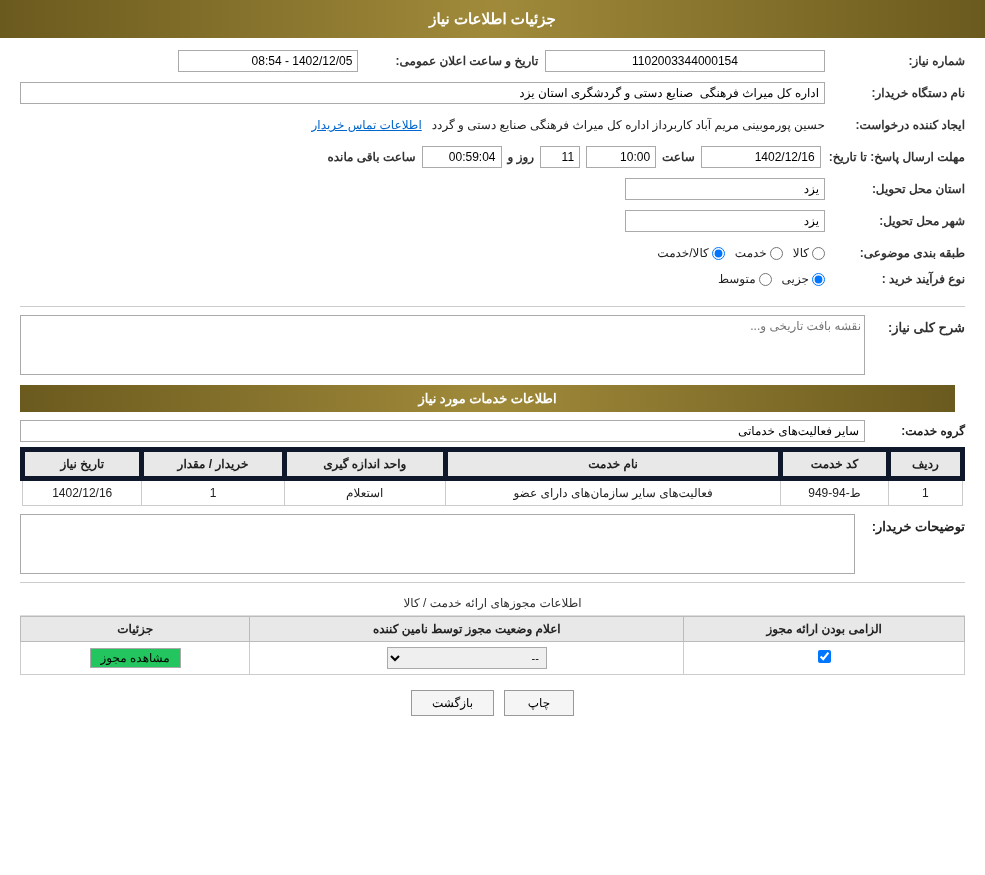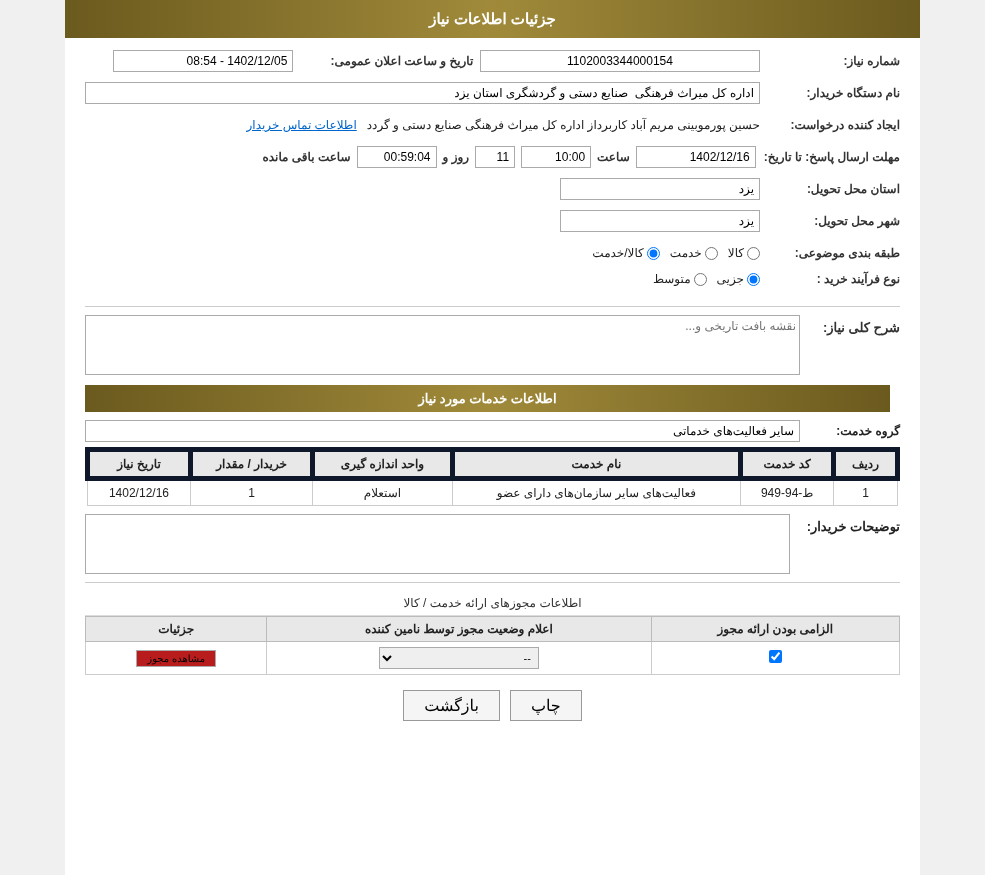--- a/index.html
+++ b/index.html
@@ -4,21 +4,21 @@
   <style>
     * { box-sizing: border-box; margin: 0; padding: 0; }
     body {
       font-family: Tahoma, Arial, sans-serif;
       font-size: 12px;
       background: #f0f0f0;
       direction: rtl;
       color: #222;
     }
     .page-wrapper {
-      width: 855px;
+      width: 985px;
       margin: 0 auto;
       background: #fff;
       min-height: 875px;
     }
     .header-bar {
       background: linear-gradient(to left, #6b5a1e, #a08a3a, #6b5a1e);
       color: #fff;
       text-align: center;
       padding: 10px 0;
       font-size: 15px;
@@ -207,25 +207,25 @@
       font-size: 12px;
       font-weight: bold;
     }
     table.license-table td {
       border: 1px solid #ccc;
       padding: 5px 8px;
       text-align: center;
       font-size: 12px;
     }
     .btn-view {
-      background: #b91c1c;
+      background: #22c55e;
       border: 1px solid #aaa;
       padding: 2px 10px;
       font-family: Tahoma, Arial, sans-serif;
-      font-size: 10px;
+      font-size: 12px;
       cursor: pointer;
     }
     .select-box {
       border: 1px solid #aaa;
       height: 22px;
       font-family: Tahoma, Arial, sans-serif;
       font-size: 11px;
       direction: rtl;
       padding: 0 3px;
       width: 160px;
@@ -237,21 +237,21 @@
       display: flex;
       justify-content: center;
       gap: 10px;
       margin: 15px 0;
     }
     .btn-action {
       background: #f5f5f5;
       border: 1px solid #999;
       padding: 5px 20px;
       font-family: Tahoma, Arial, sans-serif;
-      font-size: 16px;
+      font-size: 12px;
       cursor: pointer;
       min-width: 70px;
     }
     .divider-line {
       border: none;
       border-top: 1px solid #ccc;
       margin: 8px 0;
     }
   </style>
 </head>

